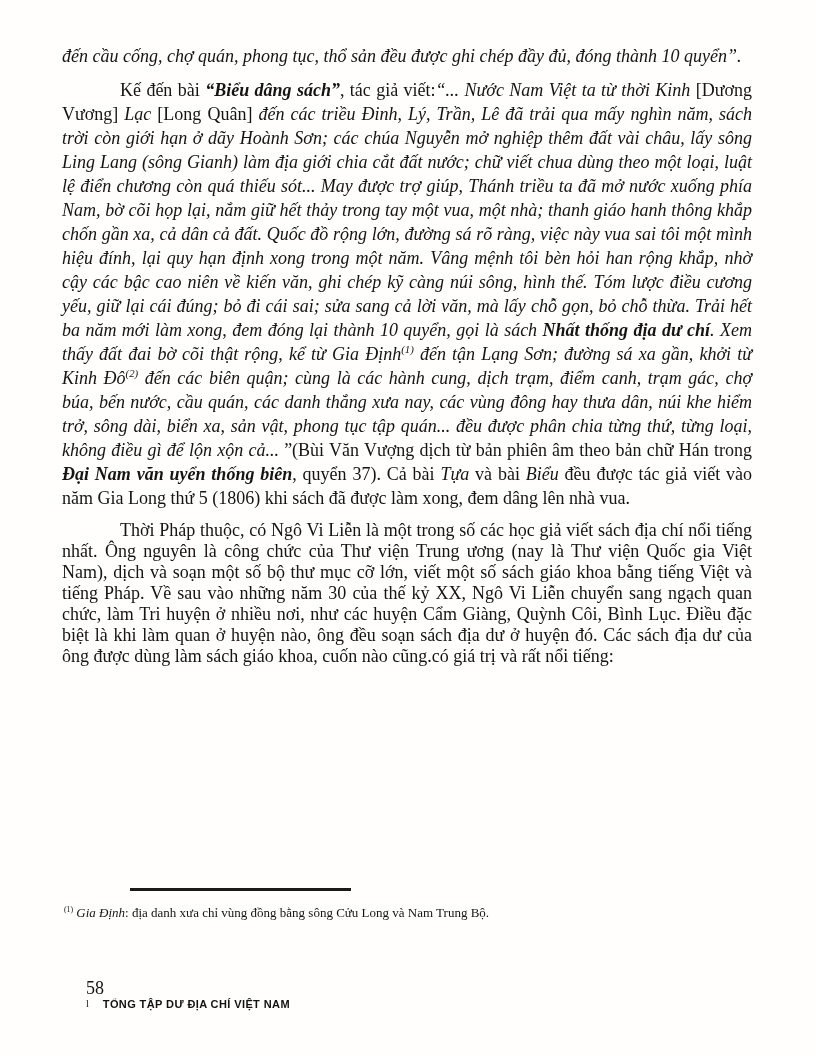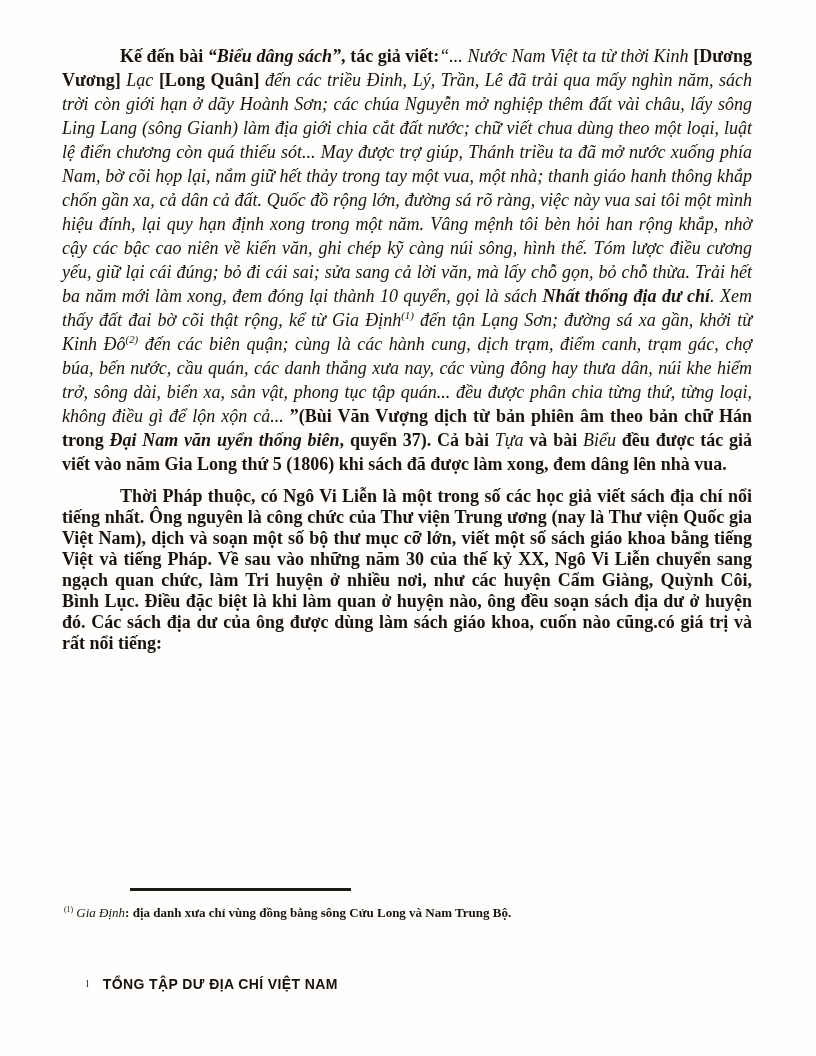--- a/index.html
+++ b/index.html
@@ -15,21 +15,21 @@
     position:absolute;
     left:62px;top:44px;width:690px;
     font-size:18px;
     line-height:24px;
     text-align:justify;
   }
   .para{margin:0;}
   .para + .para{margin-top:10px;}
   .para.indent{text-indent:58px;}
   .para.p3{line-height:21px;}
-  .seg.r{font-style:normal;font-weight:700;}
+  .seg.r{font-style:normal;font-weight:400;}
   .seg.i{font-style:italic;}
   .seg.bi{font-style:italic;font-weight:700;}
   .seg.sup{vertical-align:super;font-size:0.6em;line-height:0;}
   .seg.isup{font-style:italic;vertical-align:super;font-size:0.6em;line-height:0;}
   .footnote-sep{
     position:absolute;
     left:130px;top:888px;
     width:221px;height:3px;
     background:#1c1a17;
   }
@@ -49,42 +49,44 @@
     display:block;
     font-size:18px;
     line-height:20px;
     color:#14110e;
   }
   .footer-row{display:flex;align-items:flex-start;gap:14px;margin-top:0px;}
   .footer-mark{font-size:10px;line-height:12px;color:#14110e;}
   .running-title{
     font-family:"Liberation Sans", sans-serif;
     font-weight:700;
-    font-size:14px;
+    font-size:11px;
     letter-spacing:0.4px;
     line-height:12px;
     color:#14110e;
   }
 </style>
 </head>
 <body>
 
 <div class="page">
 
   <main class="body-text" id="body-text">
+      <p class="para p1"><span class="seg i">đến cầu cống, chợ quán, phong tục, thổ sản đều được ghi chép đầy đủ, đóng thành 10 quyển”.</span></p>
       <p class="para p2 indent"><span class="seg r">Kế đến bài </span><span class="seg bi">“Biểu dâng sách”</span><span class="seg r">, tác giả viết:</span><span class="seg i">“... Nước Nam Việt ta từ thời Kinh </span><span class="seg r">[Dương Vương] </span><span class="seg i">Lạc </span><span class="seg r">[Long Quân] </span><span class="seg i">đến các triều Đinh, Lý, Trần, Lê đã trải qua mấy nghìn năm, sách trời còn giới hạn ở dãy Hoành Sơn; các chúa Nguyễn mở nghiệp thêm đất vài châu, lấy sông Ling Lang (sông Gianh) làm địa giới chia cắt đất nước; chữ viết chua dùng theo một loại, luật lệ điển chương còn quá thiếu sót... May được trợ giúp, Thánh triều ta đã mở nước xuống phía Nam, bờ cõi họp lại, nắm giữ hết thảy trong tay một vua, một nhà; thanh giáo hanh thông khắp chốn gần xa, cả dân cả đất. Quốc đồ rộng lớn, đường sá rõ ràng, việc này vua sai tôi một mình hiệu đính, lại quy hạn định xong trong một năm. Vâng mệnh tôi bèn hỏi han rộng khắp, nhờ cậy các bậc cao niên về kiến văn, ghi chép kỹ càng núi sông, hình thế. Tóm lược điều cương yếu, giữ lại cái đúng; bỏ đi cái sai; sửa sang cả lời văn, mà lấy chỗ gọn, bỏ chỗ thừa. Trải hết ba năm mới làm xong, đem đóng lại thành 10 quyển, gọi là sách </span><span class="seg bi">Nhất thống địa dư chí</span><span class="seg i">. Xem thấy đất đai bờ cõi thật rộng, kể từ Gia Định</span><span class="seg isup">(1)</span><span class="seg i"> đến tận Lạng Sơn; đường sá xa gần, khởi từ Kinh Đô</span><span class="seg isup">(2)</span><span class="seg i"> đến các biên quận; cùng là các hành cung, dịch trạm, điểm canh, trạm gác, chợ búa, bến nước, cầu quán, các danh thắng xưa nay, các vùng đông hay thưa dân, núi khe hiểm trở, sông dài, biển xa, sản vật, phong tục tập quán... đều được phân chia từng thứ, từng loại, không điều gì để lộn xộn cả... </span><span class="seg r">”(Bùi Văn Vượng dịch từ bản phiên âm theo bản chữ Hán trong </span><span class="seg bi">Đại Nam văn uyển thống biên</span><span class="seg r">, quyển 37). Cả bài </span><span class="seg i">Tựa</span><span class="seg r"> và bài </span><span class="seg i">Biểu</span><span class="seg r"> đều được tác giả viết vào năm Gia Long thứ 5 (1806) khi sách đã được làm xong, đem dâng lên nhà vua.</span></p>
       <p class="para p3 indent"><span class="seg r">Thời Pháp thuộc, có Ngô Vi Liễn là một trong số các học giả viết sách địa chí nổi tiếng nhất. Ông nguyên là công chức của Thư viện Trung ương (nay là Thư viện Quốc gia Việt Nam), dịch và soạn một số bộ thư mục cỡ lớn, viết một số sách giáo khoa bằng tiếng Việt và tiếng Pháp. Về sau vào những năm 30 của thế kỷ XX, Ngô Vi Liễn chuyển sang ngạch quan chức, làm Tri huyện ở nhiều nơi, như các huyện Cẩm Giàng, Quỳnh Côi, Bình Lục. Điều đặc biệt là khi làm quan ở huyện nào, ông đều soạn sách địa dư ở huyện đó. Các sách địa dư của ông được dùng làm sách giáo khoa, cuốn nào cũng.có giá trị và rất nổi tiếng:</span></p>
     </main>
 
   <div class="footnote-sep"></div>
 
   <section class="footnotes" id="footnotes">
       <p class="footnote"><span class="seg sup">(1)</span><span class="seg i"> Gia Định</span><span class="seg r">: địa danh xưa chỉ vùng đồng bằng sông Cửu Long và Nam Trung Bộ.</span></p>
     </section>
 
   <footer class="page-footer">
+    <span class="page-number">58</span>
     <div class="footer-row">
       <span class="footer-mark">l</span>
       <span class="running-title">TỔNG TẬP DƯ ĐỊA CHÍ VIỆT NAM</span>
     </div>
   </footer>
 
 </div>
 
 </body></html>

